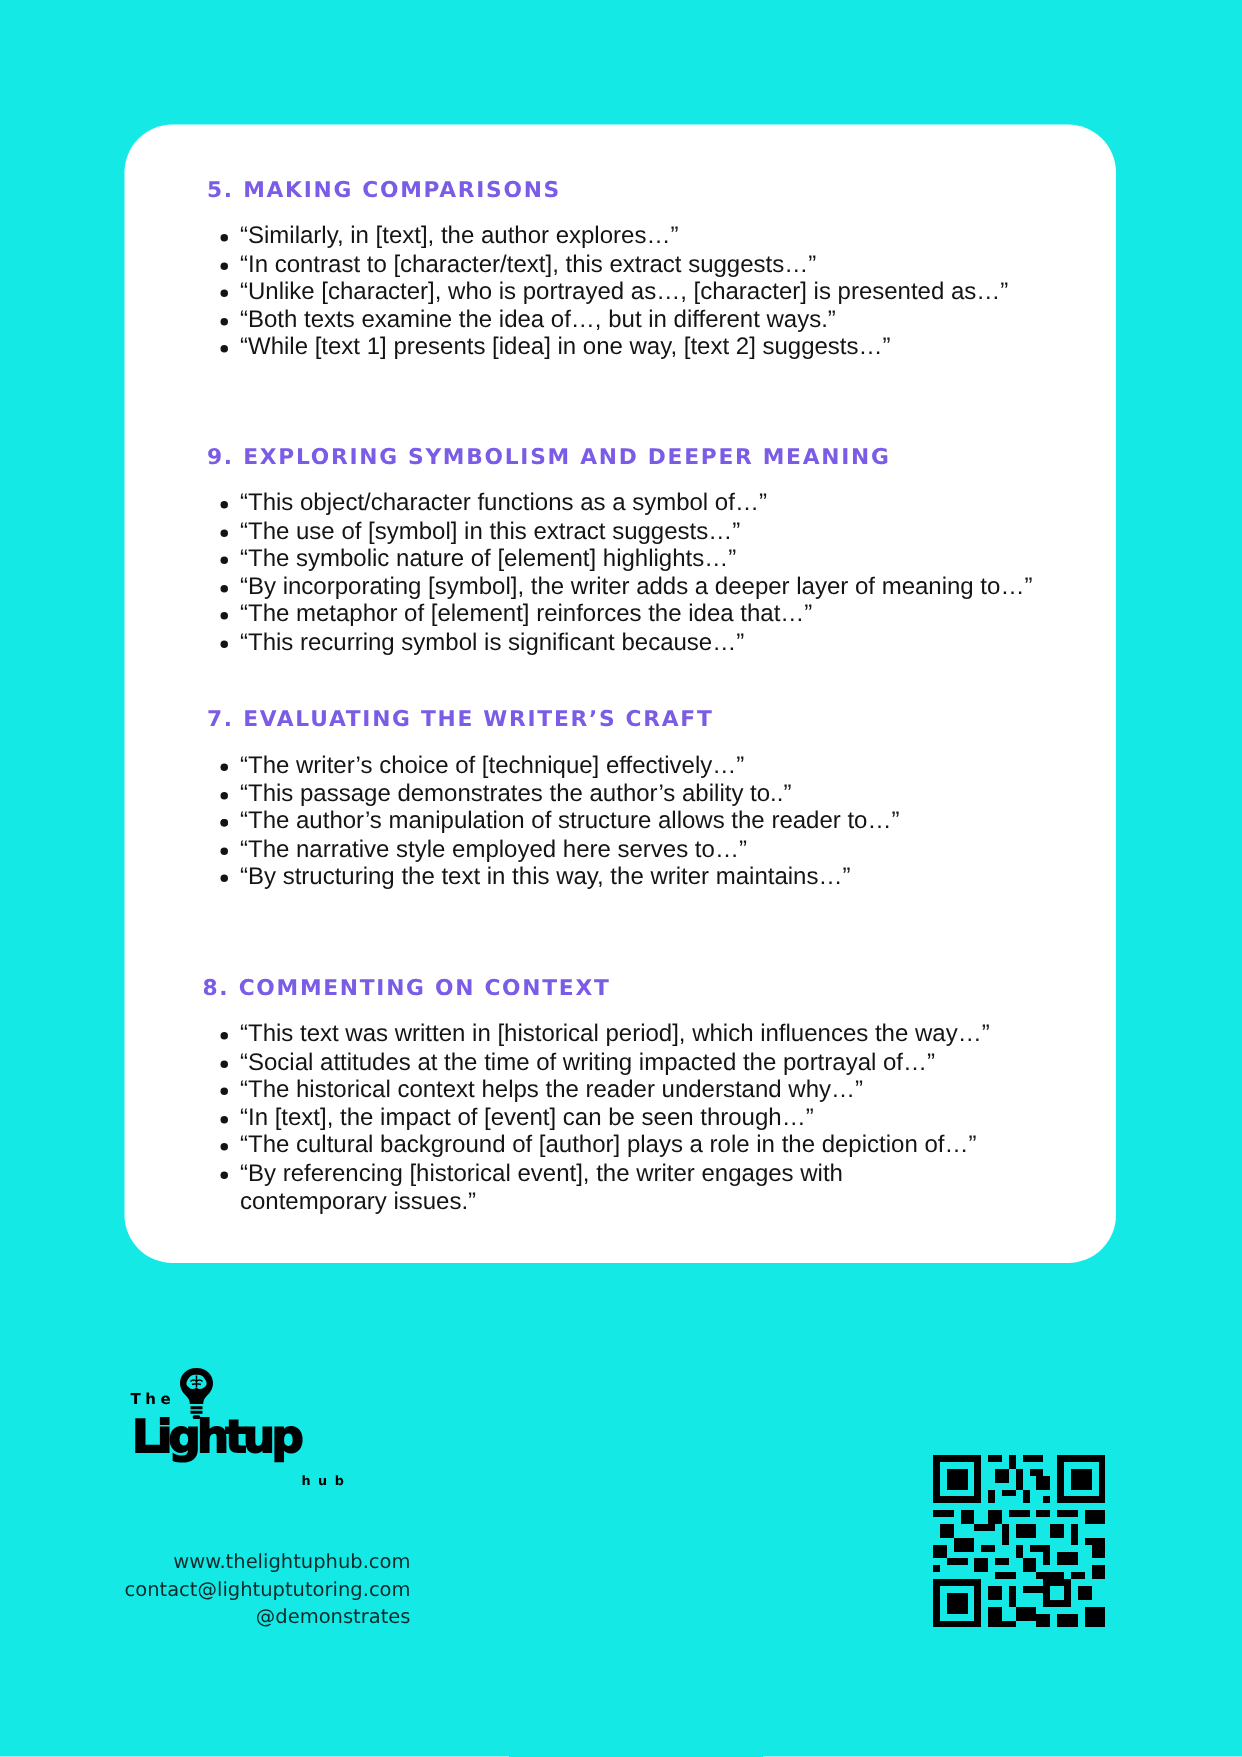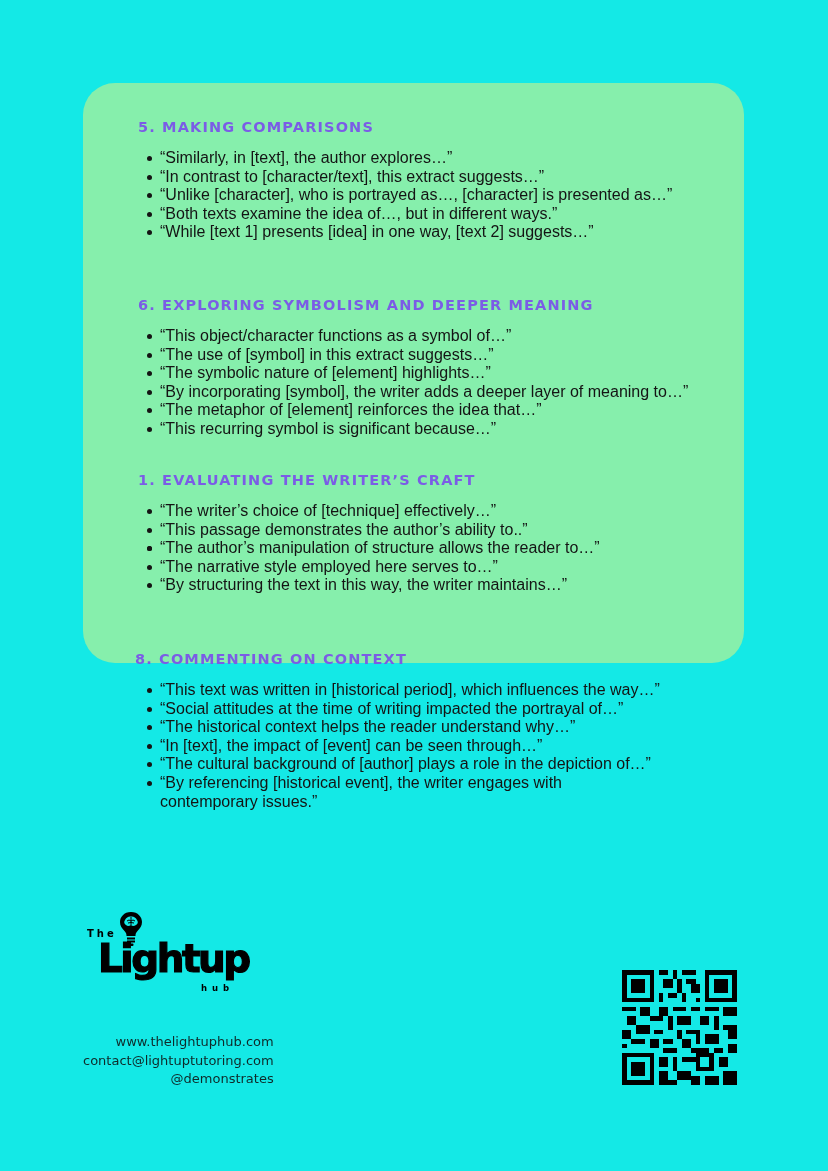--- a/index.html
+++ b/index.html
@@ -10,22 +10,22 @@
       position: relative;
       overflow: hidden;
       font-family: "DejaVu Sans", "Liberation Sans", sans-serif;
       color: #111111;
     }
     .card {
       position: absolute;
       left: 83px;
       top: 83px;
       width: 661px;
-      height: 580px;
-      background: #86efac;
+      height: 759px;
+      background: #ffffff;
       border-radius: 32px;
     }
     .section {
       position: absolute;
       left: 55px;
       width: 600px;
     }
     .section h2 {
       margin: 0;
       font-family: "DejaVu Sans", sans-serif;
@@ -76,25 +76,25 @@
       left: 3px;
       top: 20px;
       font-family: "DejaVu Sans", sans-serif;
       font-weight: bold;
       font-size: 10px;
       letter-spacing: 3px;
       color: #000;
     }
     .logo .word {
       position: absolute;
-      left: 14px;
+      left: 4px;
       top: 26px;
       font-family: "DejaVu Sans", sans-serif;
       font-weight: bold;
-      font-size: 39px;
+      font-size: 30px;
       letter-spacing: -2.5px;
       color: #000;
       line-height: 50px;
       -webkit-text-stroke: 1.2px #000;
     }
     .logo .hub {
       position: absolute;
       left: 117px;
       top: 75px;
       font-family: "DejaVu Sans", sans-serif;
@@ -139,33 +139,33 @@
     <ul>
       <li><span class="bullet"></span><span>“Similarly, in [text], the author explores…”</span></li>
       <li><span class="bullet"></span><span>“In contrast to [character/text], this extract suggests…”</span></li>
       <li><span class="bullet"></span><span>“Unlike [character], who is portrayed as…, [character] is presented as…”</span></li>
       <li><span class="bullet"></span><span>“Both texts examine the idea of…, but in different ways.”</span></li>
       <li><span class="bullet"></span><span>“While [text 1] presents [idea] in one way, [text 2] suggests…”</span></li>
     </ul>
   </div>
 
   <div class="section" id="sec6">
-    <h2>6. EXPLORING SYMBOLISM AND DEEPER MEANING</h2>
+    <h2>9. EXPLORING SYMBOLISM AND DEEPER MEANING</h2>
     <ul>
       <li><span class="bullet"></span><span>“This object/character functions as a symbol of…”</span></li>
       <li><span class="bullet"></span><span>“The use of [symbol] in this extract suggests…”</span></li>
       <li><span class="bullet"></span><span>“The symbolic nature of [element] highlights…”</span></li>
       <li><span class="bullet"></span><span>“By incorporating [symbol], the writer adds a deeper layer of meaning to…”</span></li>
       <li><span class="bullet"></span><span>“The metaphor of [element] reinforces the idea that…”</span></li>
       <li><span class="bullet"></span><span>“This recurring symbol is significant because…”</span></li>
     </ul>
   </div>
 
   <div class="section" id="sec7">
-    <h2>1. EVALUATING THE WRITER’S CRAFT</h2>
+    <h2>7. EVALUATING THE WRITER’S CRAFT</h2>
     <ul>
       <li><span class="bullet"></span><span>“The writer’s choice of [technique] effectively…”</span></li>
       <li><span class="bullet"></span><span>“This passage demonstrates the author’s ability to..”</span></li>
       <li><span class="bullet"></span></li>
       <li><span class="bullet"></span><span>“The author’s manipulation of structure allows the reader to…”</span></li>
       <li><span class="bullet"></span><span>“The narrative style employed here serves to…”</span></li>
       <li><span class="bullet"></span><span>“By structuring the text in this way, the writer maintains…”</span></li>
     </ul>
   </div>
 

